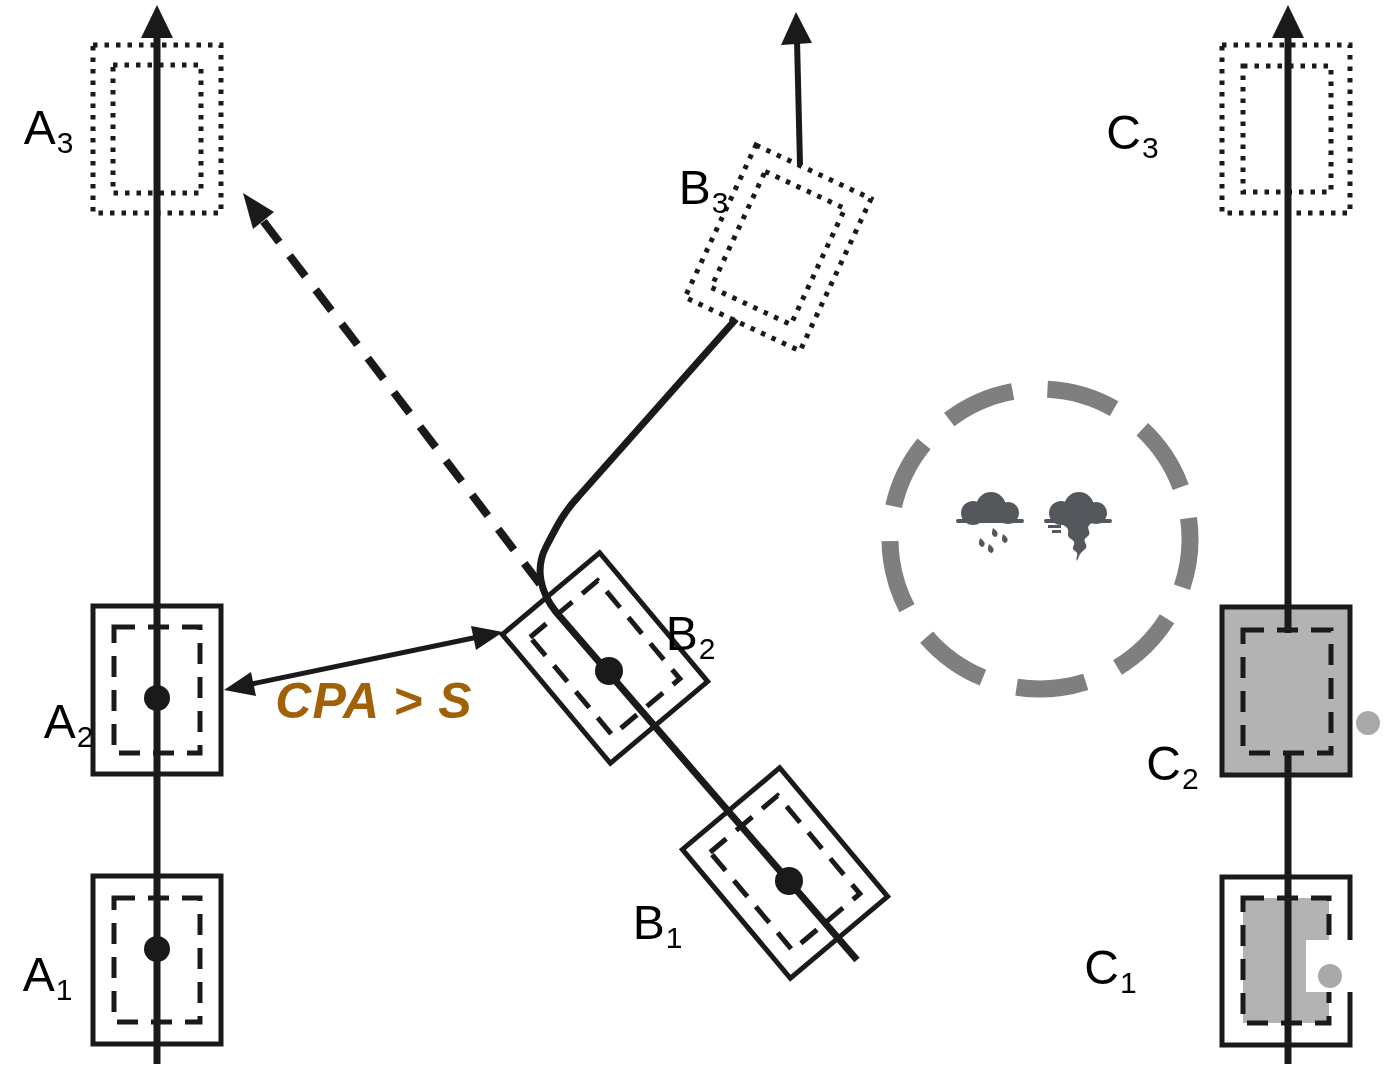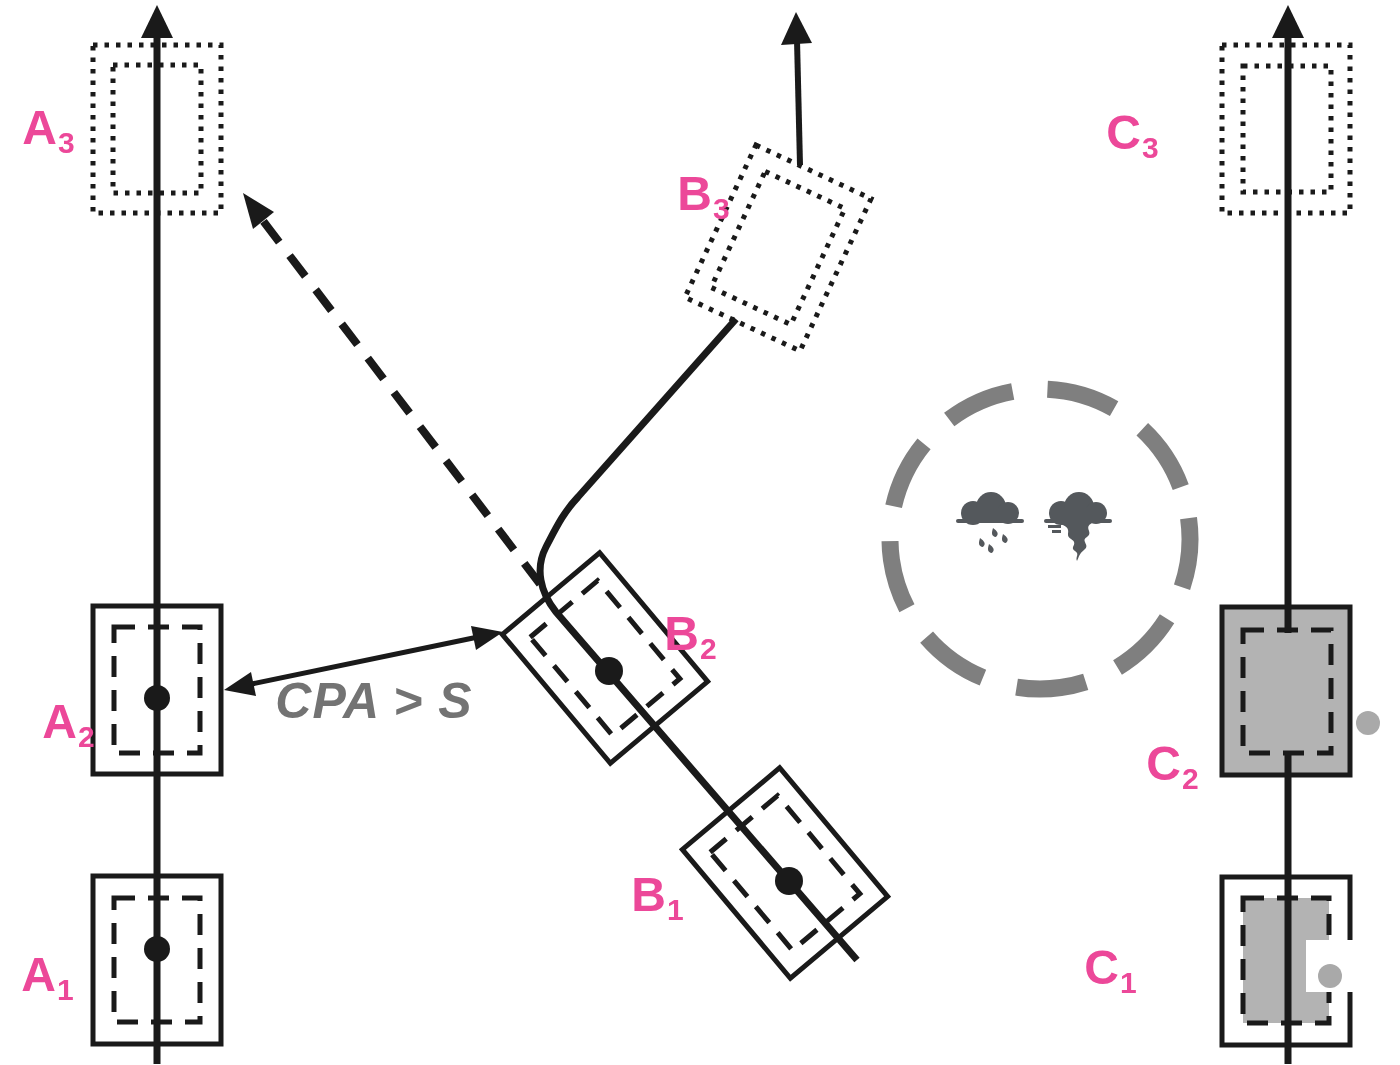--- a/index.html
+++ b/index.html
@@ -16,26 +16,26 @@
   .inner-fill{fill:#b3b3b3;stroke:#1a1a1a;stroke-width:5;stroke-dasharray:21 13;}
   .inner{fill:none;stroke:#1a1a1a;stroke-width:5;stroke-dasharray:21 13;}
   .dotted{fill:#ffffff;stroke:#1a1a1a;stroke-width:5;stroke-dasharray:4.5 7;}
   .dotted-in{fill:none;stroke:#1a1a1a;stroke-width:5;stroke-dasharray:4.5 7;}
   .dashed-arrow{stroke:#1a1a1a;stroke-width:8;stroke-dasharray:26 17;fill:none;}
   .ring{fill:none;stroke:#7f7f7f;stroke-width:17;stroke-dasharray:70 35;}
   .wx{fill:#54585c;}
   .gray-dot{fill:#a9a9a9;}
   .label{
     position:absolute;transform:translate(-50%,-50%);
-    font-weight:bold;font-size:48px;color:#ec4899;line-height:1;white-space:nowrap;
+    font-weight:normal;font-size:48px;color:#000000;line-height:1;white-space:nowrap;
   }
   .label .sub{font-size:30px;position:relative;top:9px;left:1px;}
   .cpa{
     position:absolute;transform:translate(-50%,-50%);
-    font-weight:bold;font-style:italic;font-size:50px;color:#737373;
+    font-weight:bold;font-style:italic;font-size:50px;color:#a16207;
     line-height:1;white-space:nowrap;letter-spacing:1px;
   }
 </style>
 </head>
 <body>
 
 <div class="stage">
 
 <svg width="1400" height="1065" viewBox="0 0 1400 1065">
 
@@ -140,22 +140,22 @@
   <circle class="ink" cx="157" cy="698" r="13"></circle>
   <circle class="ink" cx="157" cy="949" r="13"></circle>
   <circle class="ink" cx="609" cy="671" r="14"></circle>
   <circle class="ink" cx="789" cy="881" r="14"></circle>
 </svg>
 
   <div class="label" style="left:48px;top:128px;"><span>A</span><span class="sub">3</span></div>
   <div class="label" style="left:68px;top:722px;"><span>A</span><span class="sub">2</span></div>
   <div class="label" style="left:47px;top:975px;"><span>A</span><span class="sub">1</span></div>
 
-  <div class="label" style="left:703px;top:194px;"><span>B</span><span class="sub">3</span></div>
+  <div class="label" style="left:703px;top:188px;"><span>B</span><span class="sub">3</span></div>
   <div class="label" style="left:690px;top:598px;margin-top:36px;"><span>B</span><span class="sub">2</span></div>
-  <div class="label" style="left:657px;top:895px;"><span>B</span><span class="sub">1</span></div>
+  <div class="label" style="left:657px;top:923px;"><span>B</span><span class="sub">1</span></div>
 
   <div class="label" style="left:1132px;top:133px;"><span>C</span><span class="sub">3</span></div>
   <div class="label" style="left:1172px;top:722px;margin-top:42px;"><span>C</span><span class="sub">2</span></div>
   <div class="label" style="left:1110px;top:968px;"><span>C</span><span class="sub">1</span></div>
 
   <div class="cpa" style="left:374px;top:701px;">CPA &gt; S</div>
 </div>
 
 </body></html>

